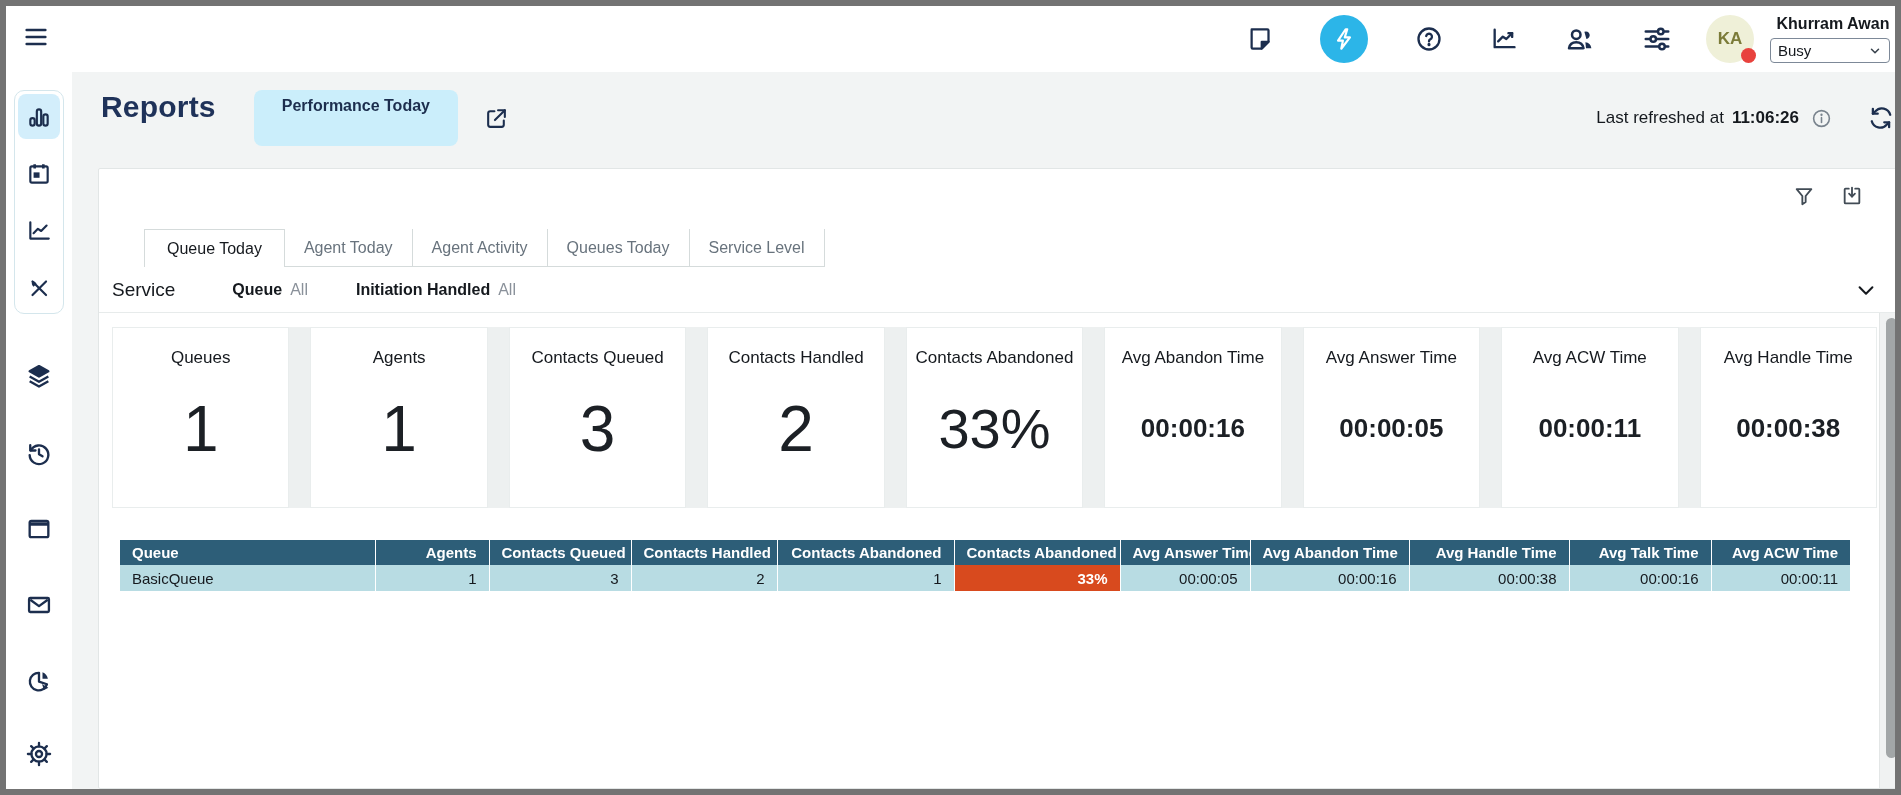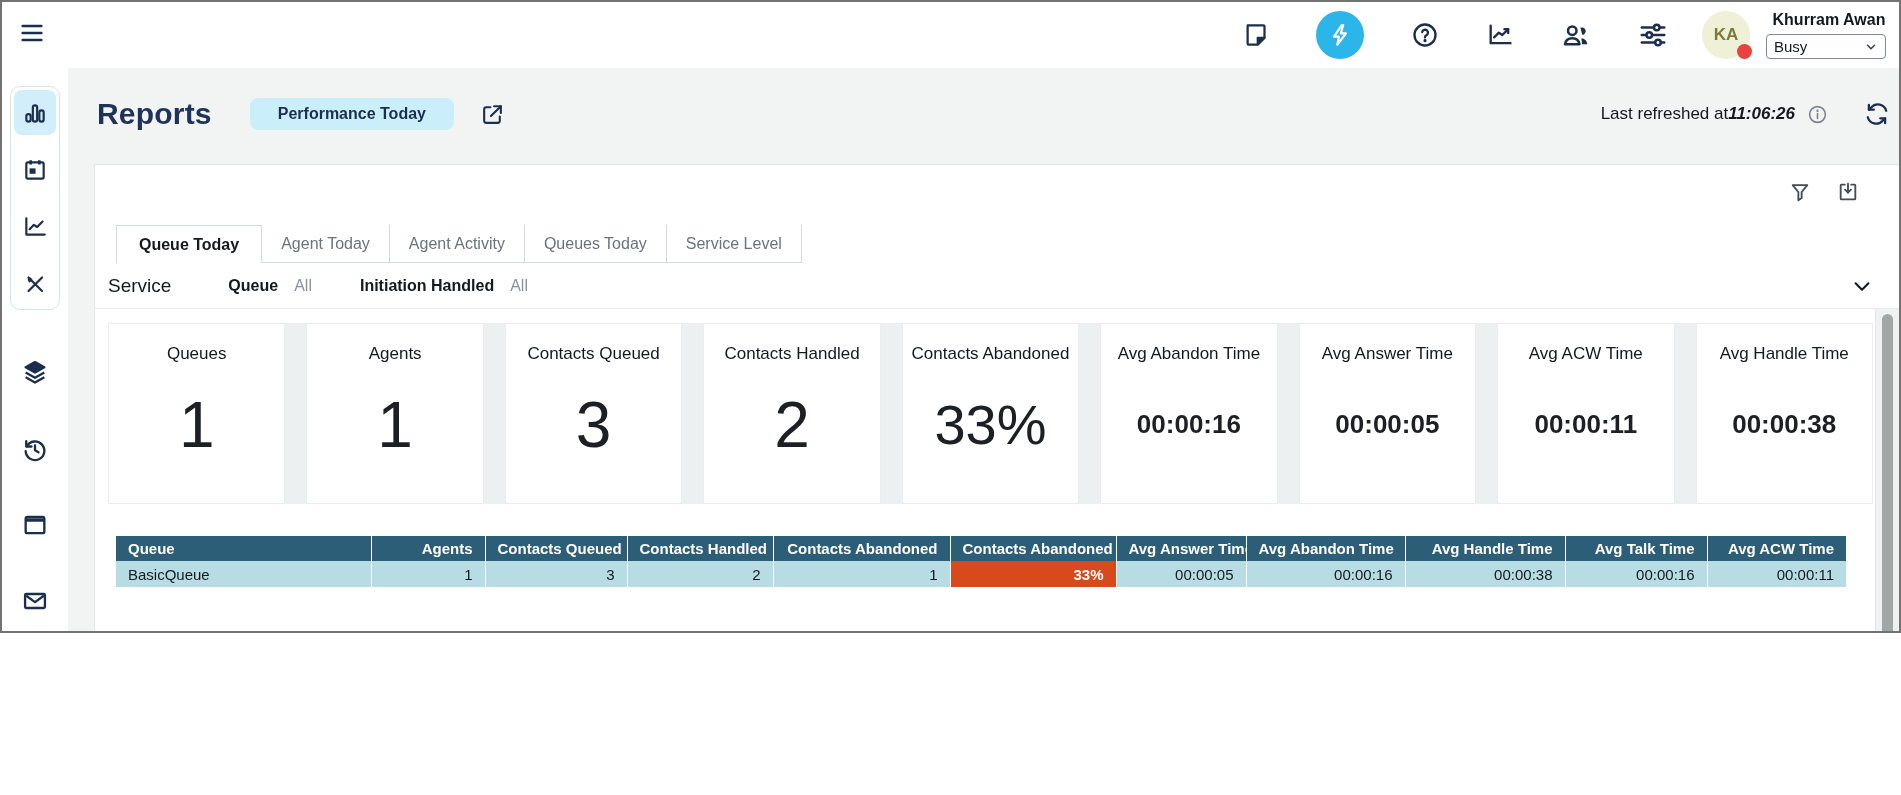--- a/index.html
+++ b/index.html
@@ -1,20 +1,20 @@
 <!DOCTYPE html>
 <html><head>
 <meta charset="utf-8">
 <style>
   * { box-sizing: border-box; margin: 0; padding: 0; }
   html,body { width:1901px; height:795px; }
   body { font-family:"Liberation Sans", sans-serif; background:#fff; }
 
-  .screen { position:relative; width:1901px; height:633px; background:#f2f4f4;
-            border:2px solid #737373; overflow:hidden; }
+  .screen { position:relative; width:1901px; height:795px; background:#f2f4f4;
+            border:6px solid #737373; overflow:hidden; }
 
   .icon { display:inline-flex; align-items:center; justify-content:center; color:#1c2e4e; }
   .icon svg { display:block; }
 
   
   .topbar { position:absolute; left:0; top:0; width:100%; height:66px; background:#fff; z-index:3; }
   .hamburger { position:absolute; left:16px; top:17px; cursor:pointer; }
   .topbar-actions { position:absolute; left:1240px; top:0; height:66px; display:flex; align-items:center; gap:47px; }
   .bolt-circle { width:48px; height:48px; border-radius:50%; background:#2cb5e8;
                  display:flex; align-items:center; justify-content:center; color:#fff; }
@@ -33,48 +33,48 @@
   .sidebar { position:absolute; left:0; top:66px; width:66px; height:729px; background:#fff; z-index:2; }
   .nav-group { position:absolute; left:8px; top:18px; width:50px; border:1px solid #d4e6ec; border-radius:10px;
                padding:3px; display:flex; flex-direction:column; gap:12px; background:#fff; }
   .nav-item { width:42px; height:45px; border-radius:8px; display:flex; align-items:center; justify-content:center; cursor:pointer; }
   .nav-item.active { background:#d3eefb; }
   .nav-loose { position:absolute; left:0; width:66px; display:flex; justify-content:center; cursor:pointer; }
 
   
   .content { position:absolute; left:66px; top:66px; width:1835px; height:729px; background:#f2f4f4; }
 
-  .banner { position:absolute; left:29px; right:13px; top:18px; height:56px; display:flex; align-items:center; }
+  .banner { position:absolute; left:29px; right:13px; top:18px; height:56px; display:flex; }
   .page-title { font-size:30px; font-weight:bold; color:#1f3259; letter-spacing:.2px; }
   .badge { margin-left:38px; background:#cbeefb; color:#1c2e4e; font-size:16px; font-weight:bold;
            padding:7px 28px; border-radius:8px; }
   .open-report { margin-left:26px; cursor:pointer; }
   .refresh-group { margin-left:auto; display:flex; align-items:center; font-size:17px; color:#15191e; }
-  .refresh-time { font-weight:bold; margin-left:0;font-style:italic; }
+  .refresh-time { font-weight:bold; margin-left:8px; }
   .info-icon { margin-left:12px; color:#79838d; cursor:pointer; }
   .refresh-icon { margin-left:36px; cursor:pointer; }
 
   
   .card { position:absolute; left:26px; top:96px; width:1806px; height:621px; background:#fff;
           border:1px solid #e2e6e6; border-radius:2px; }
   .card-actions { position:absolute; top:16px; right:40px; display:flex; gap:26px; color:#414b55; }
   .card-actions .icon { cursor:pointer; }
 
   .tabs { position:absolute; left:21px; top:60px; display:flex; align-items:stretch; height:38px; font-size:16px; }
   .tab { display:flex; align-items:center; padding:0 19px; color:#68737d; cursor:pointer;
          border-bottom:1px solid #d5dbdb; border-right:1px solid #d5dbdb; background:transparent; }
-  .tab.active { color:#15191e; font-weight:bold; background:#fff; padding:0 22px;
-                border:1px solid #d5dbdb; border-bottom:none; }
+  .tab.active { color:#15191e; font-weight:normal; background:#fff; padding:0 22px;
+                border:1px solid #d5dbdb; border-bottom:none;margin-left:24px; }
 
   .controls-row { position:absolute; left:0; top:98px; width:100%; height:46px; display:flex; align-items:center;
                   padding-left:13px; border-bottom:1px solid #e7ebeb; }
   .controls-label { font-size:19px; color:#15191e; margin-right:57px; }
   .control-filter { display:flex; align-items:baseline; margin-right:48px; cursor:pointer; }
   .control-filter .fname { font-size:16px; font-weight:bold; color:#15191e; }
-  .control-filter .fvalue { font-size:16px; color:#8a919a; margin-left:16px; }
+  .control-filter .fvalue { font-size:16px; color:#8a919a; margin-left:8px; }
   .controls-chevron { position:absolute; right:26px; top:12px; color:#15191e; cursor:pointer; }
 
   .cards-strip { position:absolute; left:13px; top:158px; width:1765px; height:181px; background:#edf0f0;
                  display:flex; gap:21px; }
   .metric-card { flex:1; background:#fff; border:1px solid #e9eded; display:flex; flex-direction:column;
                  align-items:center; padding-top:20px; }
   .metric-label { font-size:17px; color:#15191e; }
   .metric-value { flex:1; display:flex; align-items:center; padding-bottom:18px; color:#1c2025; }
   .metric-value.huge { font-size:64px; font-weight:400; }
   .metric-value.pct  { font-size:56px; font-weight:400; }

